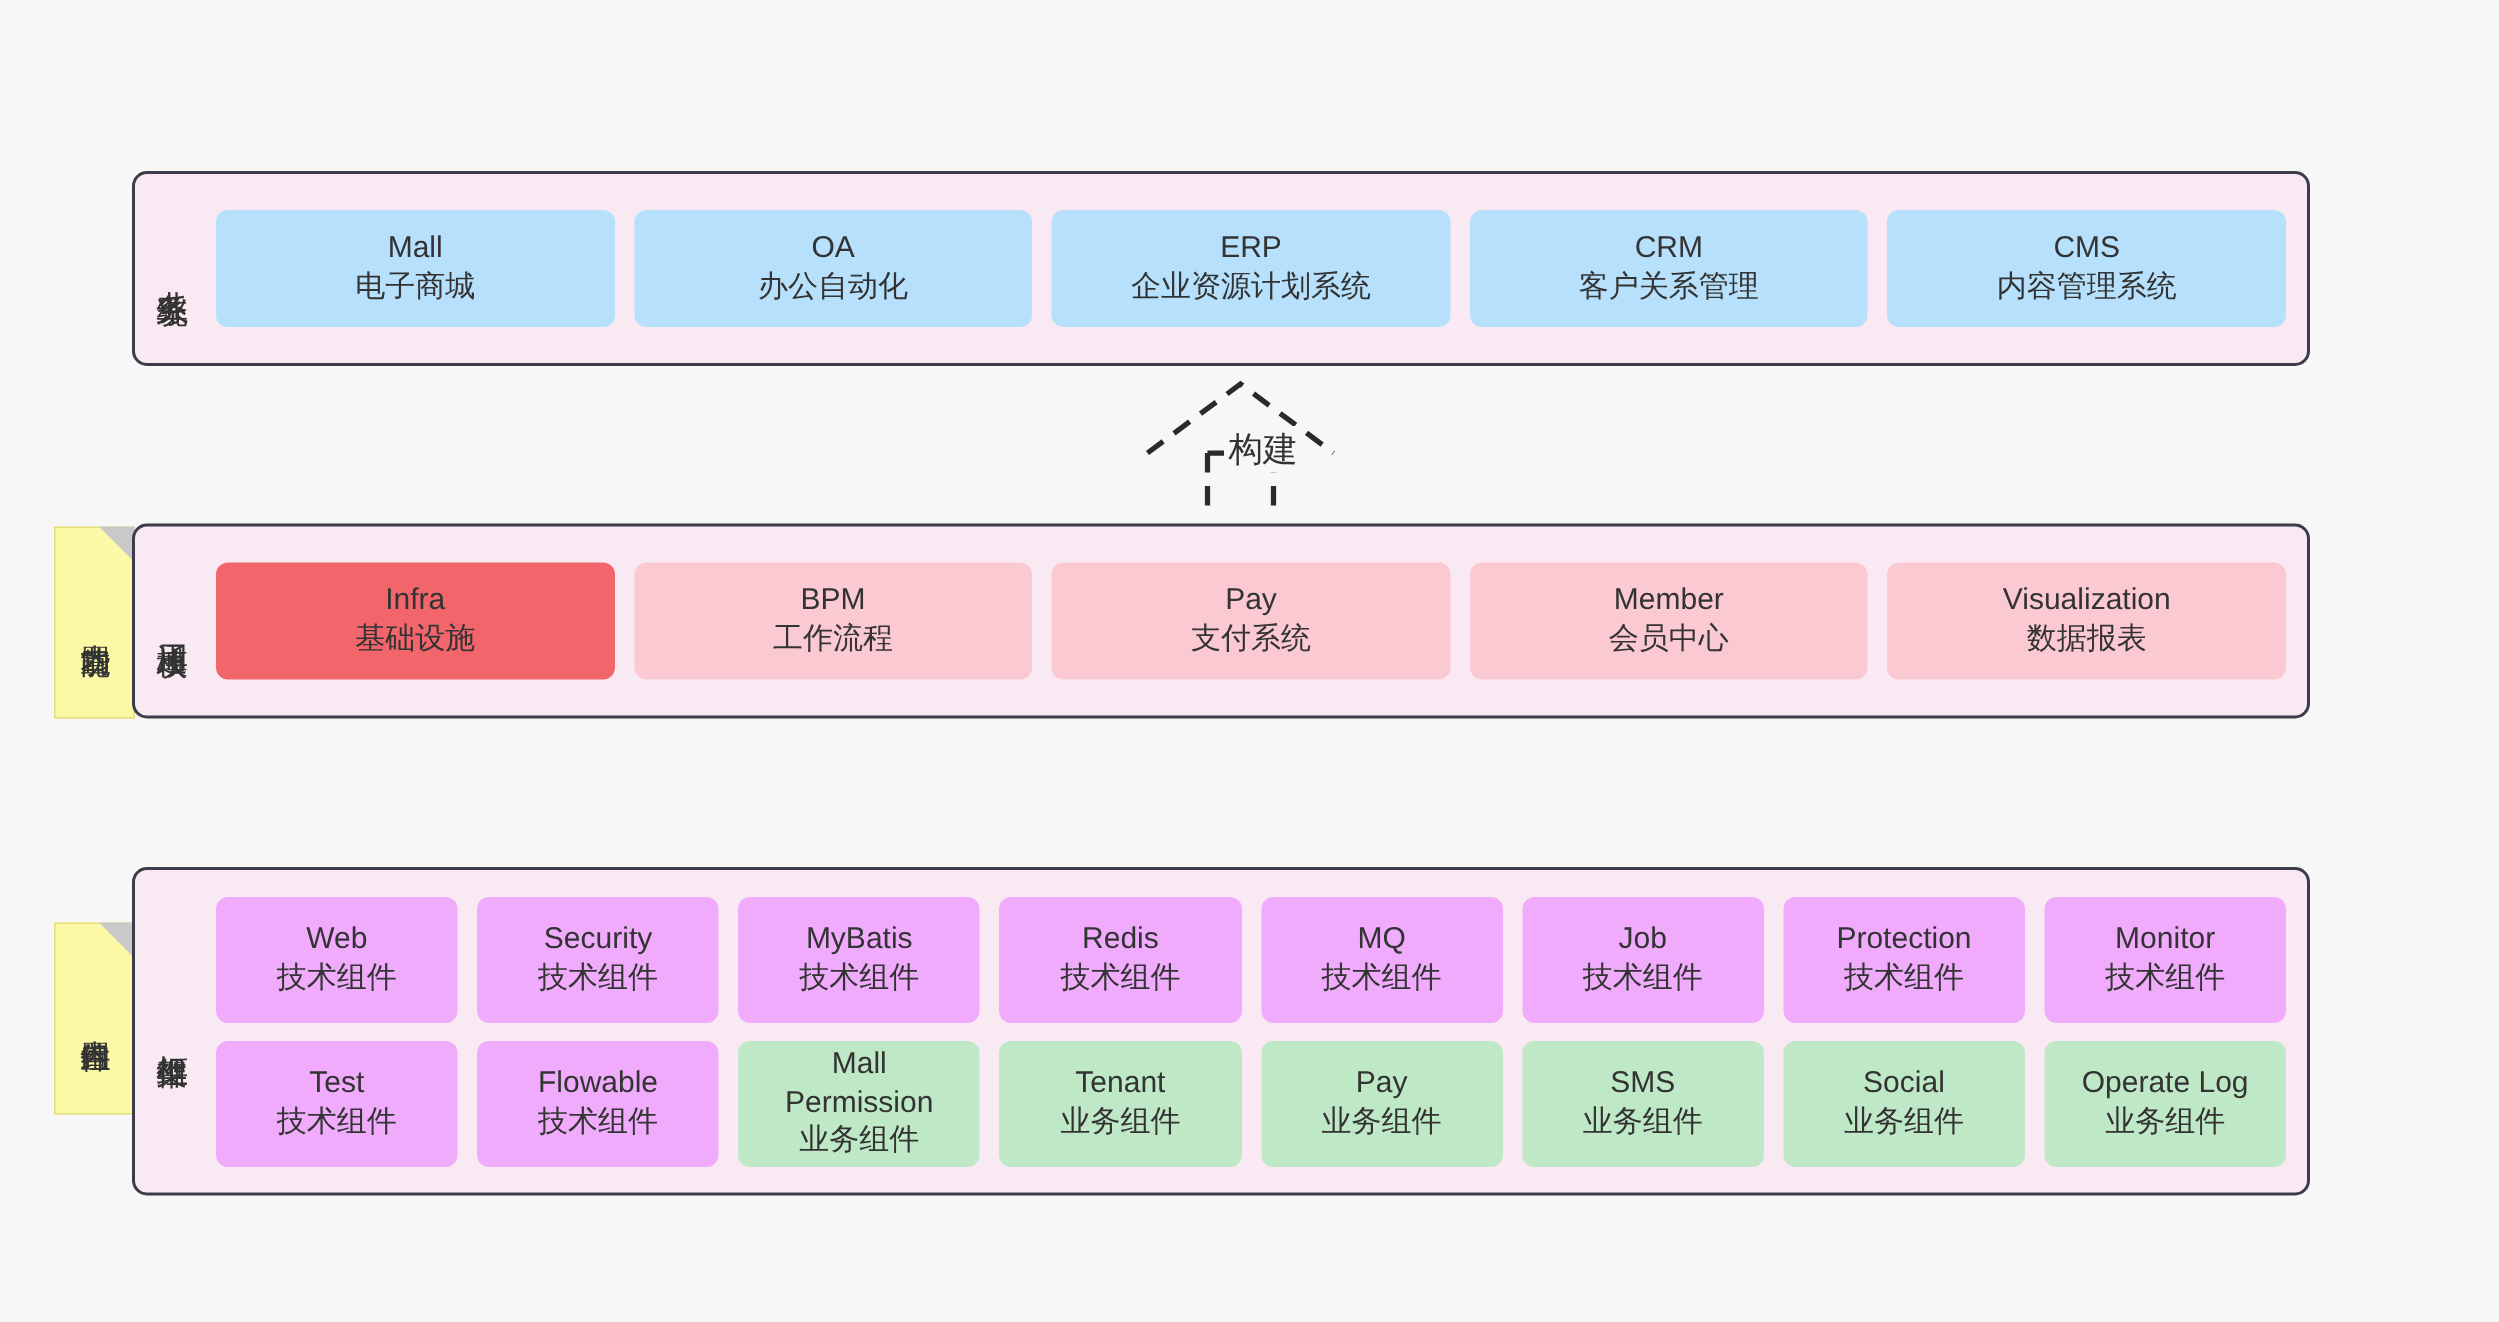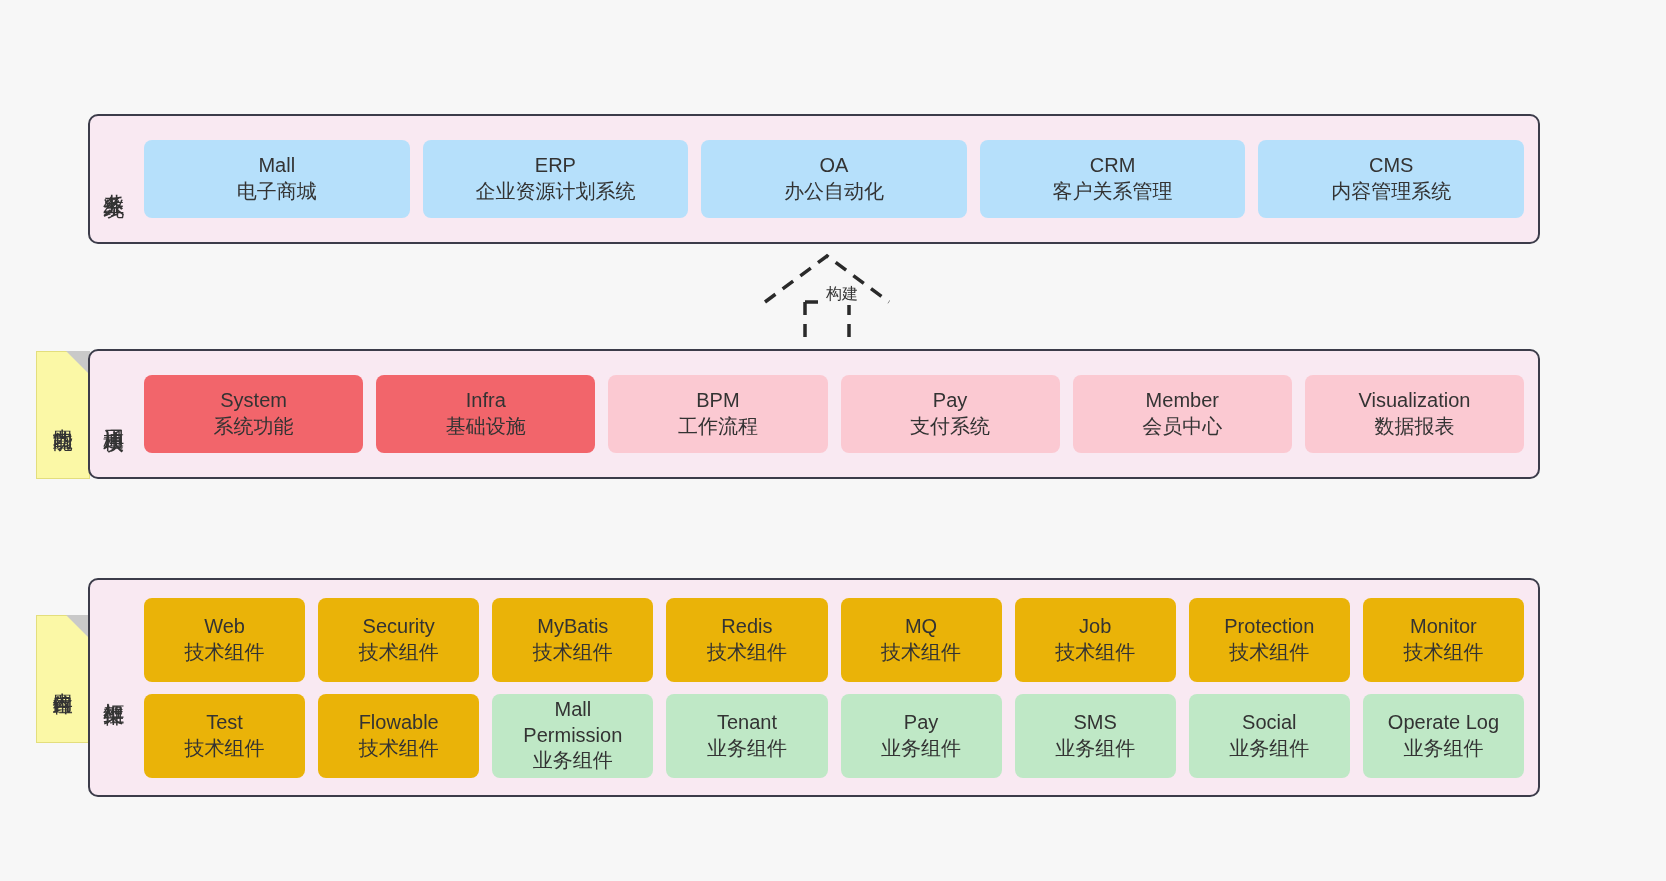--- a/index.html
+++ b/index.html
@@ -78,21 +78,21 @@
     box-sizing: border-box;
     user-select: none;
   }
   .card .l1 { display: block; }
   .card .l2 { display: block; }
   .card .l3 { display: block; }
 
   .c-blue        { background: #b6e0fb; }
   .c-red         { background: #f2656b; }
   .c-pink-light  { background: #fbc9d2; }
-  .c-green       { background: #eab308; }
+  .c-green       { background: #f0abfc; }
   .c-green-light { background: #bfe8c6; }
 
   
   #layer-business { left: 88px; top: 114px; width: 1452px; height: 130px; }
   #layer-business .card { height: 78px; }
 
   #layer-modules  { left: 88px; top: 349px; width: 1452px; height: 130px; }
   #layer-modules .card { height: 78px; }
 
   #layer-framework { left: 88px; top: 578px; width: 1452px; height: 219px; }
@@ -135,21 +135,21 @@
     position: absolute;
     width: 170px;
     height: 100px;
   }
   .connector svg { display: block; }
   .connector .conn-label {
     position: absolute;
     left: 50%;
     transform: translateX(-50%);
     top: 34px;
-    font-size: 16px;
+    font-size: 23px;
     color: #333333;
     background: #f7f7f7;
     padding: 0 3px;
     white-space: nowrap;
     user-select: none;
   }
   #conn-build     { left: 757px; top: 250px; }
   #conn-implement { left: 772px; top: 480px; }
 </style>
 </head>
@@ -159,26 +159,26 @@
 
   <div class="layer" id="layer-business">
     <div class="layer-title">业务系统</div>
     <div class="layer-body">
       <div class="row">
         <div class="card c-blue">
           <span class="l1">Mall</span>
           <span class="l2">电子商城</span>
         </div>
         <div class="card c-blue">
+          <span class="l1">OA</span>
+          <span class="l2">办公自动化</span>
+        </div>
+        <div class="card c-blue">
           <span class="l1">ERP</span>
           <span class="l2">企业资源计划系统</span>
-        </div>
-        <div class="card c-blue">
-          <span class="l1">OA</span>
-          <span class="l2">办公自动化</span>
         </div>
         <div class="card c-blue">
           <span class="l1">CRM</span>
           <span class="l2">客户关系管理</span>
         </div>
         <div class="card c-blue">
           <span class="l1">CMS</span>
           <span class="l2">内容管理系统</span>
         </div>
       </div>
@@ -195,24 +195,20 @@
 
   <div class="note" id="note-modules">
     <span>内置功能</span>
   </div>
 
   <div class="layer" id="layer-modules">
     <div class="layer-title">通用模块</div>
     <div class="layer-body">
       <div class="row">
         <div class="card c-red">
-          <span class="l1">System</span>
-          <span class="l2">系统功能</span>
-        </div>
-        <div class="card c-red">
           <span class="l1">Infra</span>
           <span class="l2">基础设施</span>
         </div>
         <div class="card c-pink-light">
           <span class="l1">BPM</span>
           <span class="l2">工作流程</span>
         </div>
         <div class="card c-pink-light">
           <span class="l1">Pay</span>
           <span class="l2">支付系统</span>

